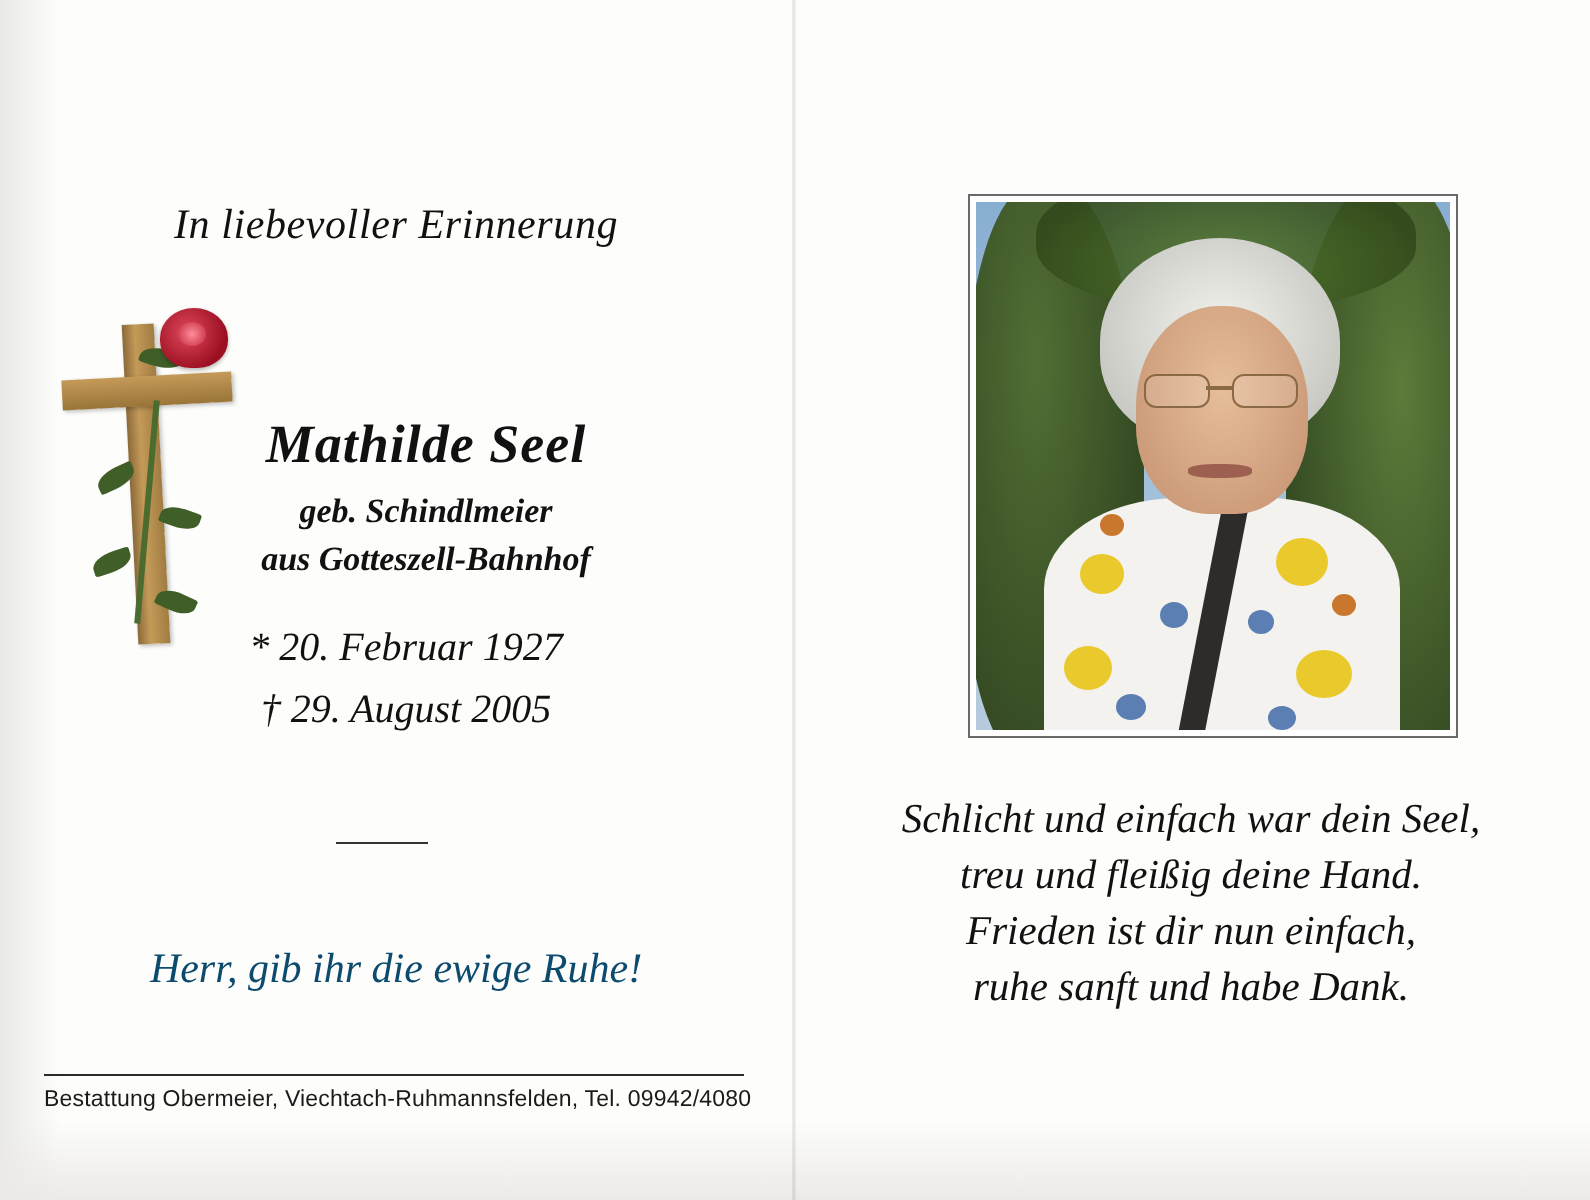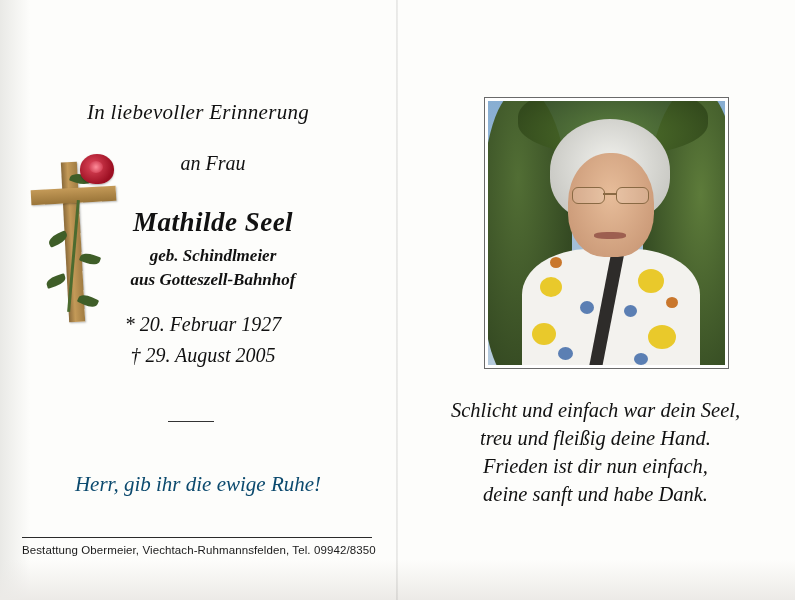--- a/index.html
+++ b/index.html
@@ -313,33 +313,32 @@
       <div class="leaf" style="left:30px; top:84px; transform:rotate(-25deg);"></div>
       <div class="leaf" style="left:62px; top:104px; transform:rotate(20deg);"></div>
       <div class="leaf" style="left:28px; top:126px; transform:rotate(-18deg);"></div>
       <div class="leaf" style="left:60px; top:146px; transform:rotate(25deg);"></div>
       <div class="rose-leaf-a"></div>
       <div class="rose-head"></div>
       <div class="rose-inner"></div>
     </div>
 
     <div class="line-1">In liebevoller  Erinnerung</div>
-    <div class="line-2">an Frau</div>
     <div class="name">Mathilde Seel</div>
     <div class="maiden">geb. Schindlmeier</div>
     <div class="origin">aus Gotteszell-Bahnhof</div>
     <div class="born">* 20. Februar 1927</div>
     <div class="died">† 29. August 2005</div>
 
     <div class="sep"></div>
 
     <div class="prayer">Herr, gib ihr die ewige Ruhe!</div>
 
     <div class="rule"></div>
-    <div class="imprint">Bestattung Obermeier, Viechtach-Ruhmannsfelden, Tel. 09942/8350</div>
+    <div class="imprint">Bestattung Obermeier, Viechtach-Ruhmannsfelden, Tel. 09942/4080</div>
   </div>
 
   <div class="right">
 
     <div class="photo-frame">
       <div class="ph-sky"></div>
       <div class="ph-foliage-l"></div>
       <div class="ph-foliage-r"></div>
       <div class="ph-foliage-t"></div>
       <div class="ph-body"></div>
@@ -363,17 +362,17 @@
         <div class="ph-bridge"></div>
         <div class="ph-lens r"></div>
       </div>
       <div class="ph-mouth"></div>
     </div>
 
     <div class="quote">
       <div>Schlicht und einfach war dein Seel,</div>
       <div>treu und fleißig deine Hand.</div>
       <div>Frieden ist dir nun einfach,</div>
-      <div>deine sanft und habe Dank.</div>
+      <div>ruhe sanft und habe Dank.</div>
     </div>
   </div>
 
 </div>
 
 </body></html>

